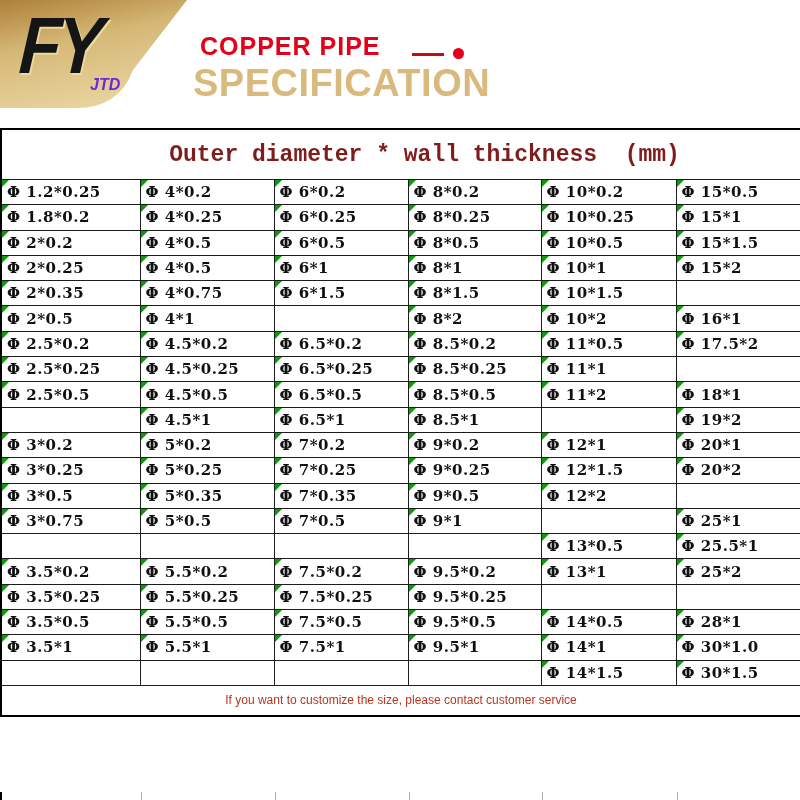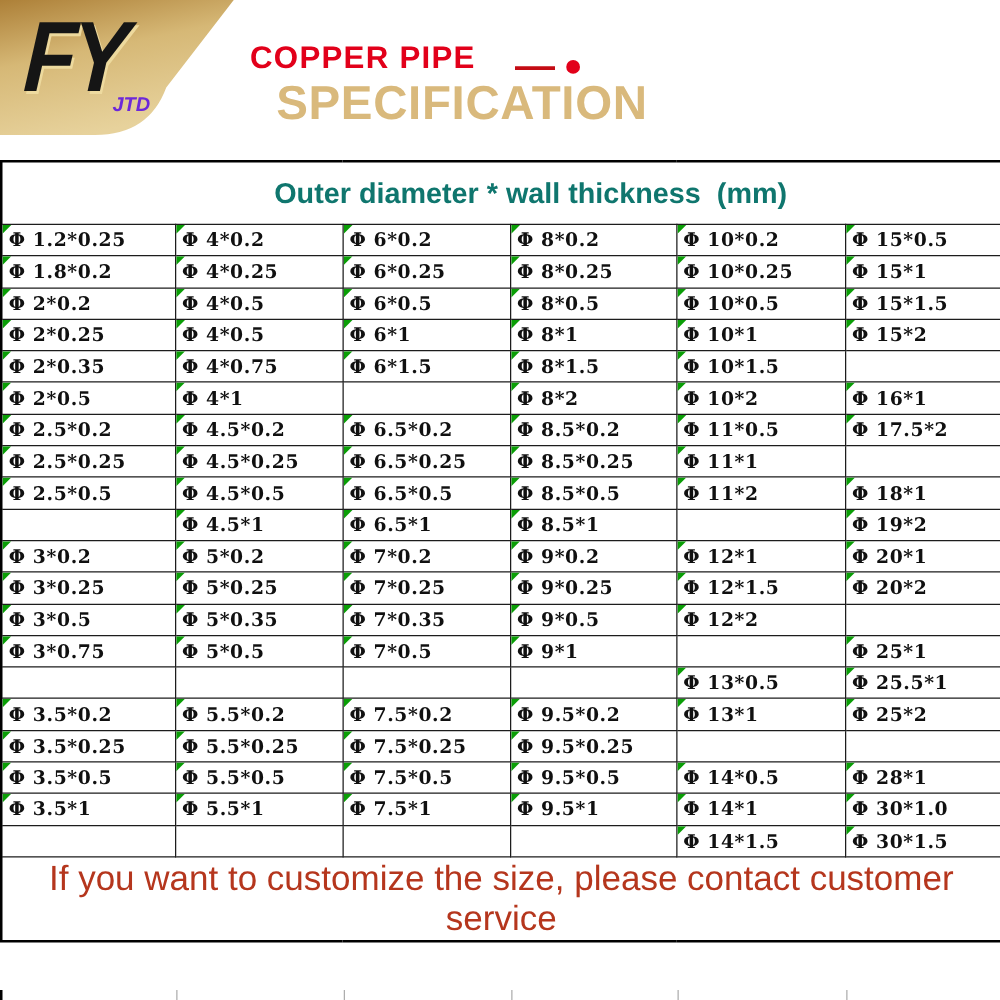--- a/index.html
+++ b/index.html
@@ -10,38 +10,38 @@
   .logo-svg{position:absolute;top:0;left:0;}
   .brand-text{position:absolute;left:22px;top:6px;font-weight:bold;font-style:italic;
         font-size:80px;line-height:1;color:#151515;letter-spacing:-5px;
         transform:scaleX(.86) skewX(-4deg);transform-origin:left top;
         text-shadow:2px 2px 0 rgba(238,219,160,.95);}
   .brand-sub{position:absolute;left:90px;top:76px;font-weight:bold;font-style:italic;
         font-size:16px;color:#6d28d9;letter-spacing:0;}
   .product-title{position:absolute;left:200px;top:32px;font-size:25px;font-weight:bold;
         color:#e2001a;letter-spacing:1px;}
   .page-title{position:absolute;left:193px;top:62px;font-size:38px;font-weight:bold;
-        color:#d9b97c;letter-spacing:.5px;margin-left:28px;}
+        color:#d9b97c;letter-spacing:.5px;}
   .dash{position:absolute;left:412px;top:53px;width:32px;height:3px;background:#c40b14;}
   .dot{position:absolute;left:453px;top:48px;width:11px;height:11px;border-radius:50%;
         background:#e2001a;}
 
   
   .spec-table{position:absolute;top:128px;left:0;width:800px;border-collapse:collapse;
         table-layout:fixed;border:2px solid #000;}
   .spec-table th,.spec-table td{border:1px solid #1c1c1c;}
-  th.tbl-title{height:47px;font-size:23px;font-weight:bold;color:#0f766e;text-align:center;
-        white-space:pre;font-family:Liberation Sans, sans-serif;padding-left:48px;}
+  th.tbl-title{height:47px;font-size:23px;font-weight:bold;color:#7f1d1d;text-align:center;
+        white-space:pre;font-family:Liberation Mono, monospace;padding-left:48px;}
   td.spec{height:24.3px;font-family:"DejaVu Serif","Liberation Serif",serif;
         font-weight:bold;font-size:15px;color:#101010;padding:0 0 0 5px;
         position:relative;letter-spacing:.5px;vertical-align:middle;overflow:hidden;
         white-space:nowrap;}
   td.filled::before{content:"";position:absolute;left:0;top:0;width:0;height:0;
         border-top:7px solid #0a9e06;border-right:7px solid transparent;}
-  td.notice-cell{height:27px;text-align:center;color:#b5361d;font-size:28px;
+  td.notice-cell{height:27px;text-align:center;color:#b5361d;font-size:12px;
         font-family:"Liberation Sans",sans-serif;border-bottom:2px solid #000;}
 
   
   .partial-row{position:absolute;top:792px;left:0;width:800px;height:8px;
         border-left:2px solid #000;border-right:2px solid #000;background:#fff;}
   .partial-row .vline{position:absolute;top:0;width:1px;height:8px;background:#adadad;}
 </style>
 </head>
 <body>
 

